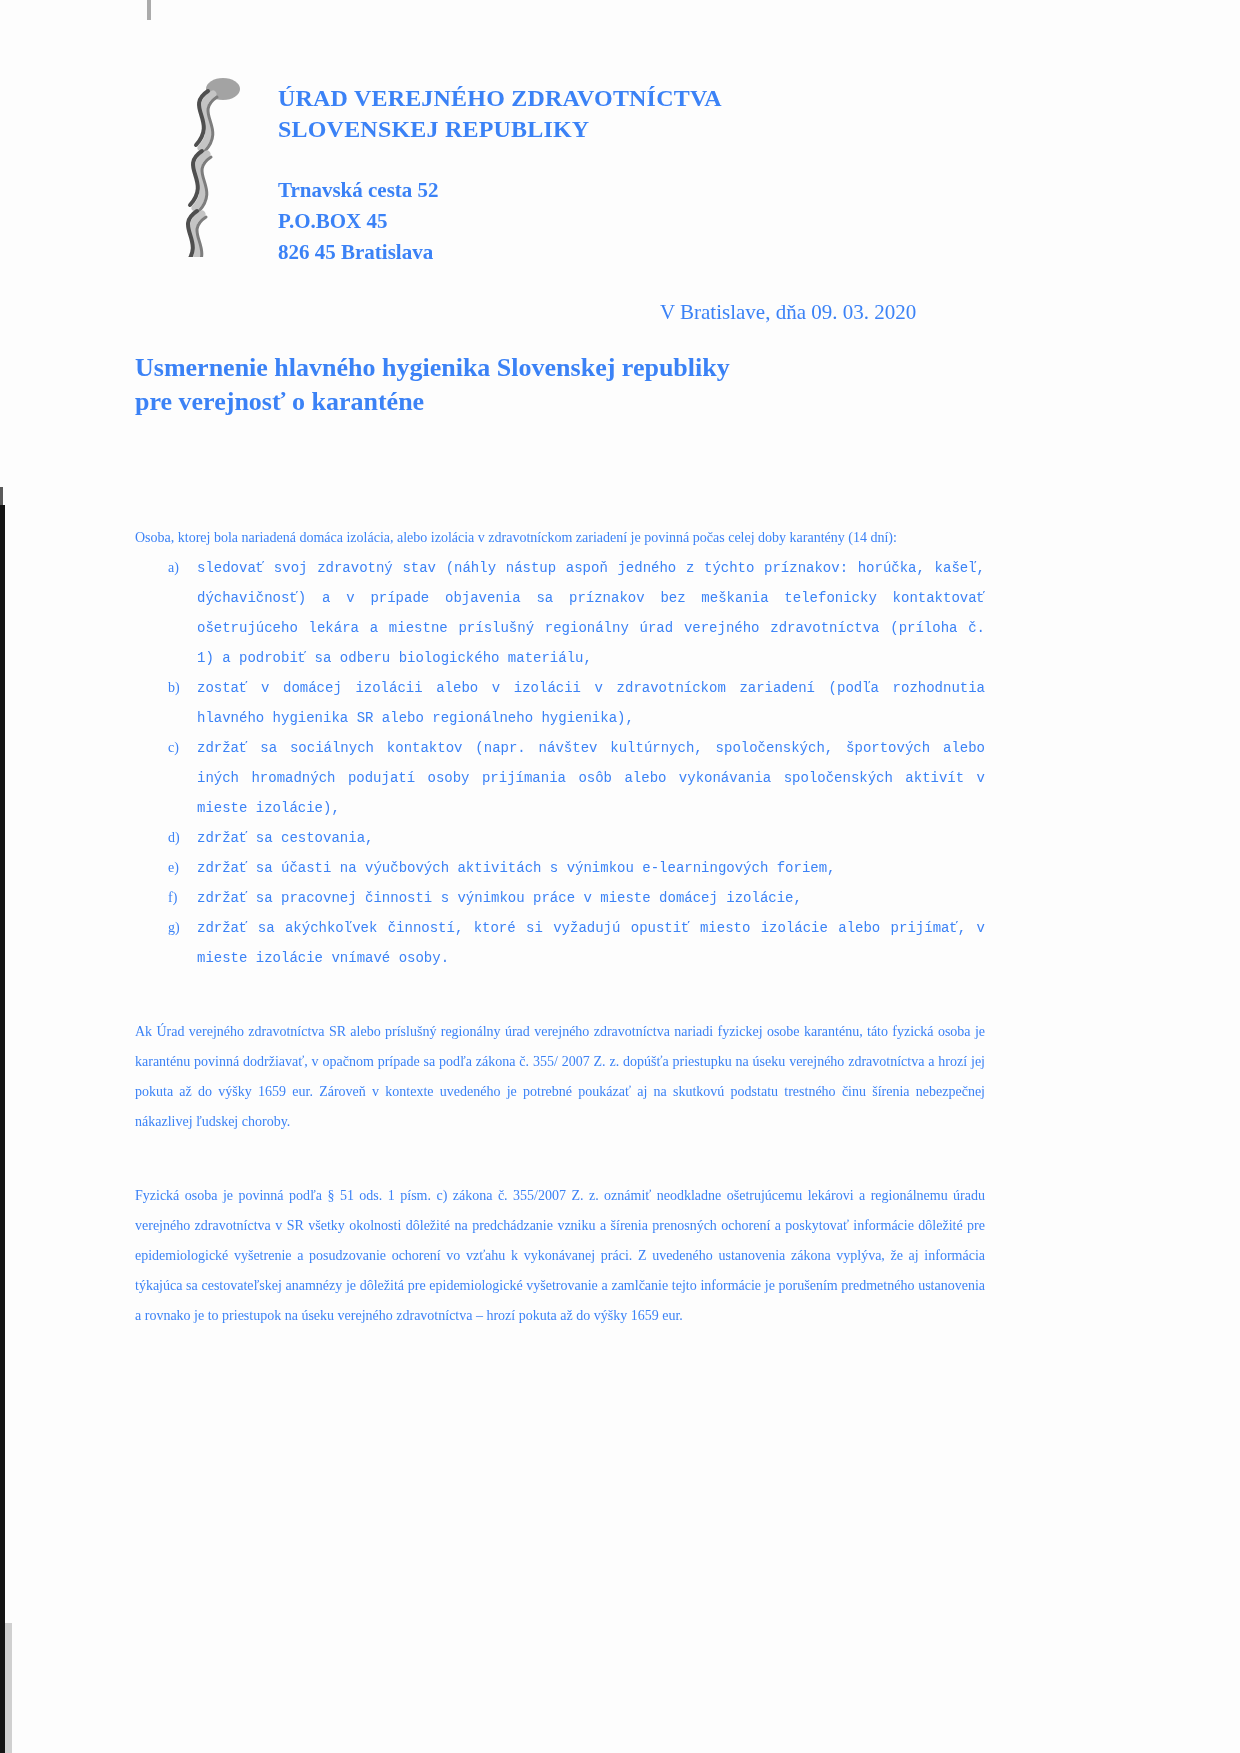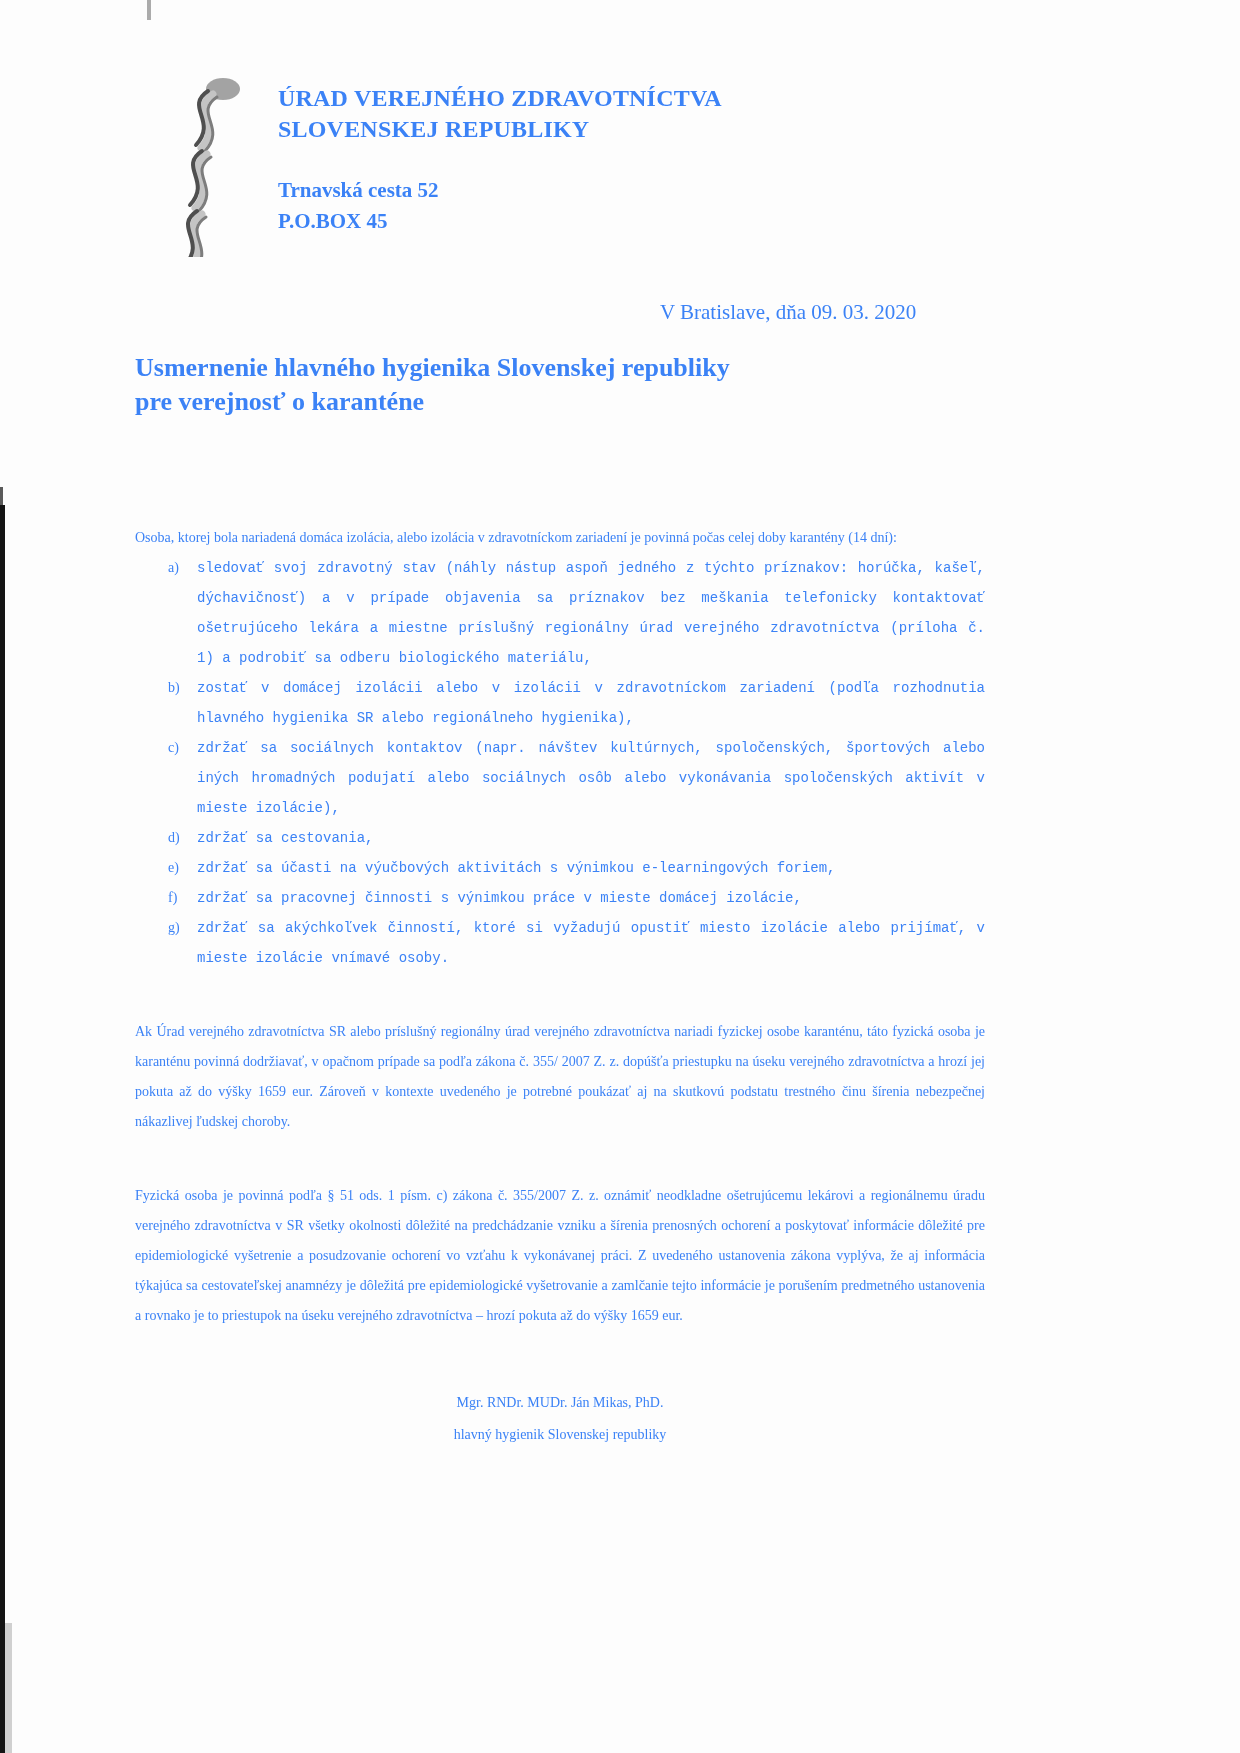--- a/index.html
+++ b/index.html
@@ -140,20 +140,21 @@
       </g>
     </svg>
   </div>
 
   <div class="letterhead-text">
     <div class="org-name">ÚRAD VEREJNÉHO ZDRAVOTNÍCTVA</div>
     <div class="org-name">SLOVENSKEJ REPUBLIKY</div>
     <div class="address-block">
       <div>Trnavská cesta 52</div>
       <div>P.O.BOX 45</div>
+      <div>826 45 Bratislava</div>
     </div>
   </div>
 
   <div class="dateline">V Bratislave, dňa 09. 03. 2020</div>
 
   <div class="doc-title">
     <div>Usmernenie hlavného hygienika Slovenskej republiky</div>
     <div>pre verejnosť o karanténe</div>
   </div>
 
@@ -164,21 +165,21 @@
       <div class="list-item">
         <span class="list-marker">a)</span>
         <span class="list-text">sledovať svoj zdravotný stav (náhly nástup aspoň jedného z týchto príznakov: horúčka, kašeľ, dýchavičnosť) a v prípade objavenia sa príznakov bez meškania telefonicky kontaktovať ošetrujúceho lekára a miestne príslušný regionálny úrad verejného zdravotníctva (príloha č. 1) a podrobiť sa odberu biologického materiálu,</span>
       </div>
       <div class="list-item">
         <span class="list-marker">b)</span>
         <span class="list-text">zostať v domácej izolácii alebo v izolácii v zdravotníckom zariadení (podľa rozhodnutia hlavného hygienika SR alebo regionálneho hygienika),</span>
       </div>
       <div class="list-item">
         <span class="list-marker">c)</span>
-        <span class="list-text">zdržať sa sociálnych kontaktov (napr. návštev kultúrnych, spoločenských, športových alebo iných hromadných podujatí alebo sociálnych osôb alebo vykonávania spoločenských aktivít v mieste izolácie),</span>
+        <span class="list-text">zdržať sa sociálnych kontaktov (napr. návštev kultúrnych, spoločenských, športových alebo iných hromadných podujatí osoby prijímania osôb alebo vykonávania spoločenských aktivít v mieste izolácie),</span>
       </div>
       <div class="list-item">
         <span class="list-marker">d)</span>
         <span class="list-text">zdržať sa cestovania,</span>
       </div>
       <div class="list-item">
         <span class="list-marker">e)</span>
         <span class="list-text">zdržať sa účasti na výučbových aktivitách s výnimkou e-learningových foriem,</span>
       </div>
       <div class="list-item">
@@ -187,19 +188,15 @@
       </div>
       <div class="list-item">
         <span class="list-marker">g)</span>
         <span class="list-text">zdržať sa akýchkoľvek činností, ktoré si vyžadujú opustiť miesto izolácie alebo prijímať, v mieste izolácie vnímavé osoby.</span>
       </div>
     </div>
 
     <p class="para-gap">Ak Úrad verejného zdravotníctva SR alebo príslušný regionálny úrad verejného zdravotníctva nariadi fyzickej osobe karanténu, táto fyzická osoba je karanténu povinná dodržiavať, v opačnom prípade sa podľa zákona č. 355/ 2007 Z. z. dopúšťa priestupku na úseku verejného zdravotníctva a hrozí jej pokuta až do výšky 1659 eur. Zároveň v kontexte uvedeného je potrebné poukázať aj na skutkovú podstatu trestného činu šírenia nebezpečnej nákazlivej ľudskej choroby.</p>
     <p class="para-gap">Fyzická osoba je povinná podľa § 51 ods. 1 písm. c) zákona č. 355/2007 Z. z. oznámiť neodkladne ošetrujúcemu lekárovi a regionálnemu úradu verejného zdravotníctva v SR všetky okolnosti dôležité na predchádzanie vzniku a šírenia prenosných ochorení a poskytovať informácie dôležité pre epidemiologické vyšetrenie a posudzovanie ochorení vo vzťahu k vykonávanej práci. Z uvedeného ustanovenia zákona vyplýva, že aj informácia týkajúca sa cestovateľskej anamnézy je dôležitá pre epidemiologické vyšetrovanie a zamlčanie tejto informácie je porušením predmetného ustanovenia a rovnako je to priestupok na úseku verejného zdravotníctva – hrozí pokuta až do výšky 1659 eur.</p>
 
-    <div class="signature">
-      <div>Mgr. RNDr. MUDr. Ján Mikas, PhD.</div>
-      <div>hlavný hygienik Slovenskej republiky</div>
-    </div>
   </div>
 
 </div>
 
 </body></html>

